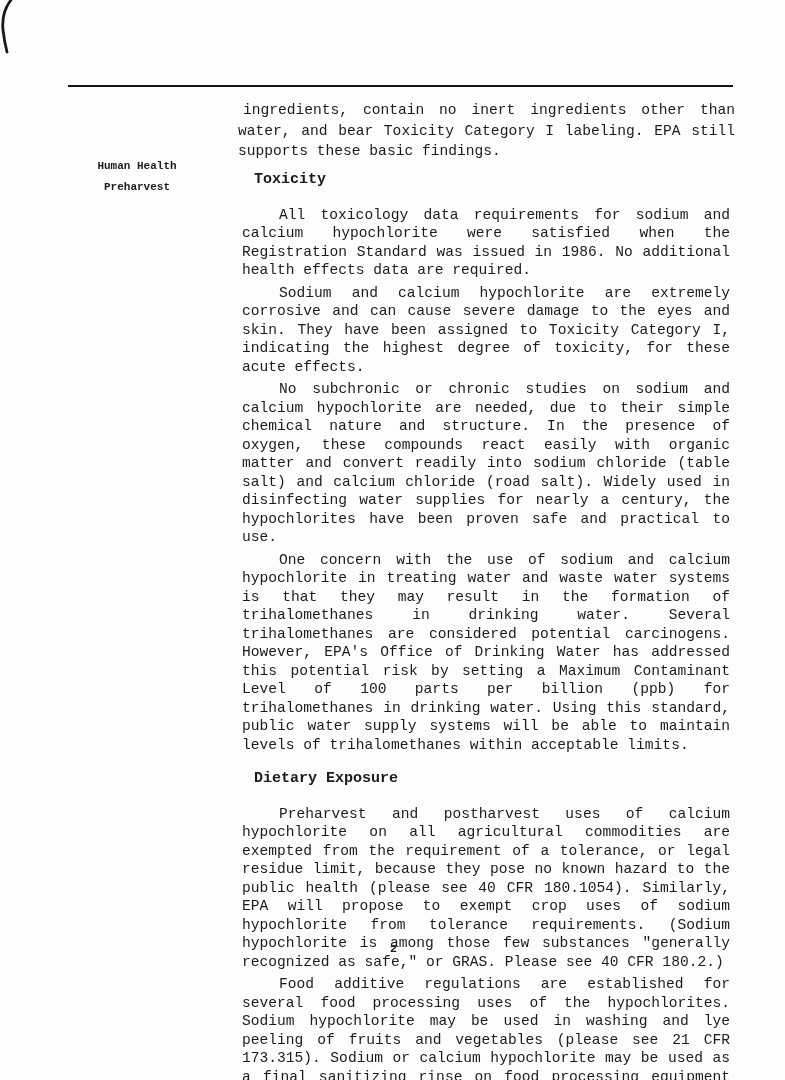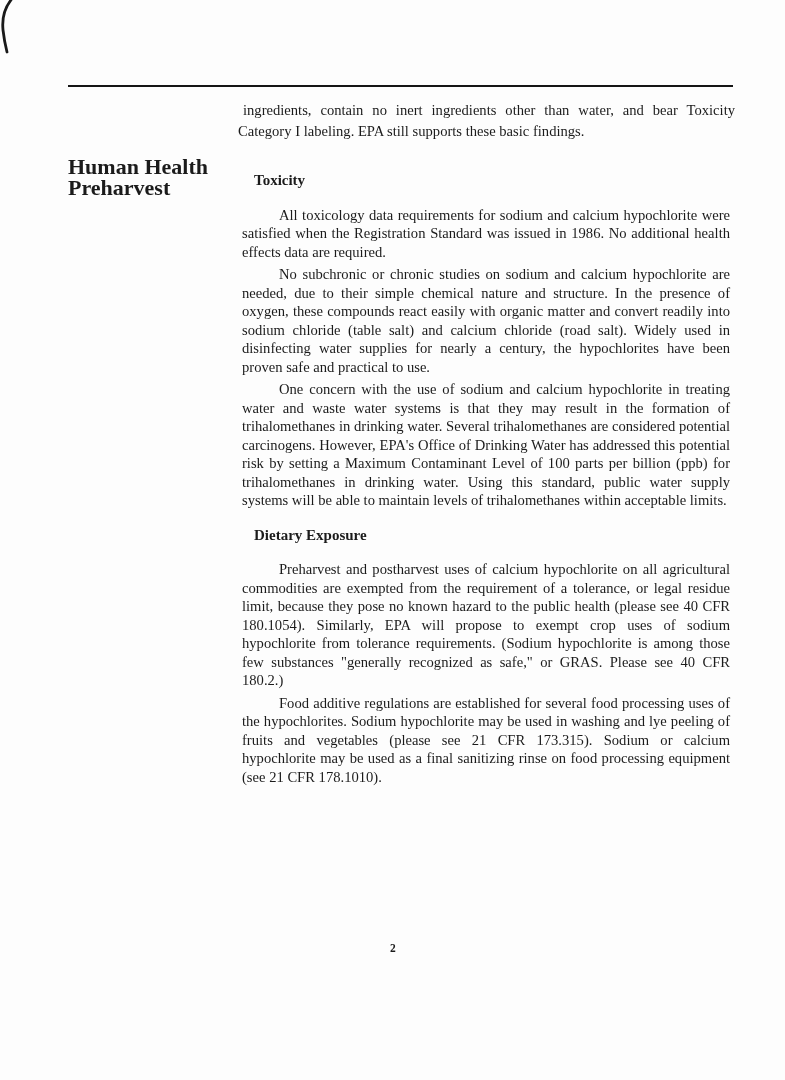--- a/index.html
+++ b/index.html
@@ -6,21 +6,21 @@
     margin: 0;
     padding: 0;
     background: #ffffff;
   }
   .page {
     position: relative;
     width: 785px;
     height: 1080px;
     background: #fdfdfd;
     overflow: hidden;
-    font-family: Liberation Serif, serif;
+    font-family: Liberation Mono, monospace;
     color: #1b1b1b;
   }
   .corner-artifact {
     position: absolute;
     top: 0;
     left: 0;
     width: 18px;
     height: 54px;
   }
   .top-rule {
@@ -37,26 +37,26 @@
     top: 100px;
     width: 497px;
     font-size: 14.6px;
     line-height: 20.5px;
     text-align: justify;
     text-indent: 5px;
     margin: 0;
   }
   .margin-heading {
     position: absolute;
-    left: 68px;
+    left: 56px;
     top: 156px;
     width: 162px;
-    text-align: left;
+    text-align: center;
     font-weight: 700;
-    font-size: 22px;
+    font-size: 11px;
     line-height: 21px;
     white-space: nowrap;
   }
   .body-col {
     position: absolute;
     left: 238px;
     top: 155px;
     width: 496px;
     font-size: 14.6px;
     line-height: 18.5px;
@@ -98,20 +98,21 @@
     <div>Human Health</div>
     <div>Preharvest</div>
   </div>
 
   <div class="body-col">
 
     <h2 class="section-heading">Toxicity</h2>
 
     <p>All toxicology data requirements for sodium and calcium hypochlorite were satisfied when the Registration Standard was issued in 1986.  No additional health effects data are required.</p>
 
+    <p>Sodium and calcium hypochlorite are extremely corrosive and can cause severe damage to the eyes and skin.  They have been assigned to Toxicity Category I, indicating the highest degree of toxicity, for these acute effects.</p>
 
     <p>No subchronic or chronic studies on sodium and calcium hypochlorite are needed, due to their simple chemical nature and structure.  In the presence of oxygen, these compounds react easily with organic matter and convert readily into sodium chloride (table salt) and calcium chloride (road salt).  Widely used in disinfecting water supplies for nearly a century, the hypochlorites have been proven safe and practical to use.</p>
 
     <p>One concern with the use of sodium and calcium hypochlorite in treating water and waste water systems is that they may result in the formation of trihalomethanes in drinking water.  Several trihalomethanes are considered potential carcinogens.  However, EPA's Office of Drinking Water has addressed this potential risk by setting a Maximum Contaminant Level of 100 parts per billion (ppb) for trihalomethanes in drinking water.  Using this standard, public water supply systems will be able to maintain levels of trihalomethanes within acceptable limits.</p>
 
     <h2 class="section-heading">Dietary Exposure</h2>
 
 
     <p>Preharvest and postharvest uses of calcium hypochlorite on all agricultural commodities are exempted from the requirement of a tolerance, or legal residue limit, because they pose no known hazard to the public health (please see 40 CFR 180.1054).  Similarly, EPA will propose to exempt crop uses of sodium hypochlorite from tolerance requirements.  (Sodium hypochlorite is among those few substances "generally recognized as safe," or GRAS.  Please see 40 CFR 180.2.)</p>
 

